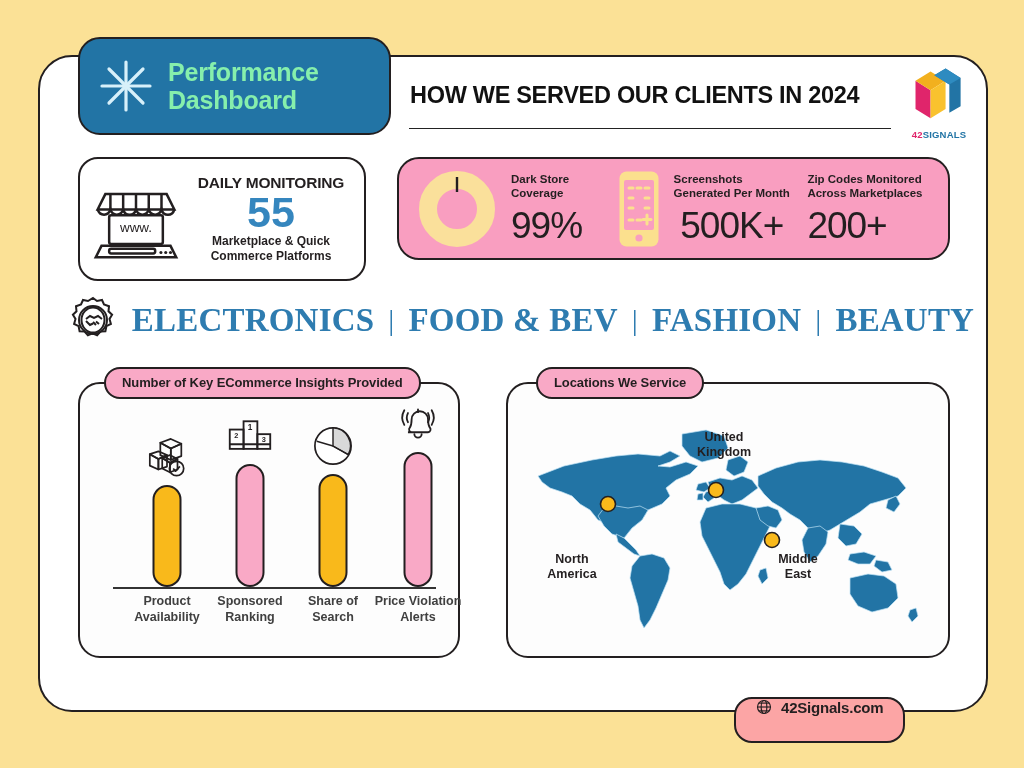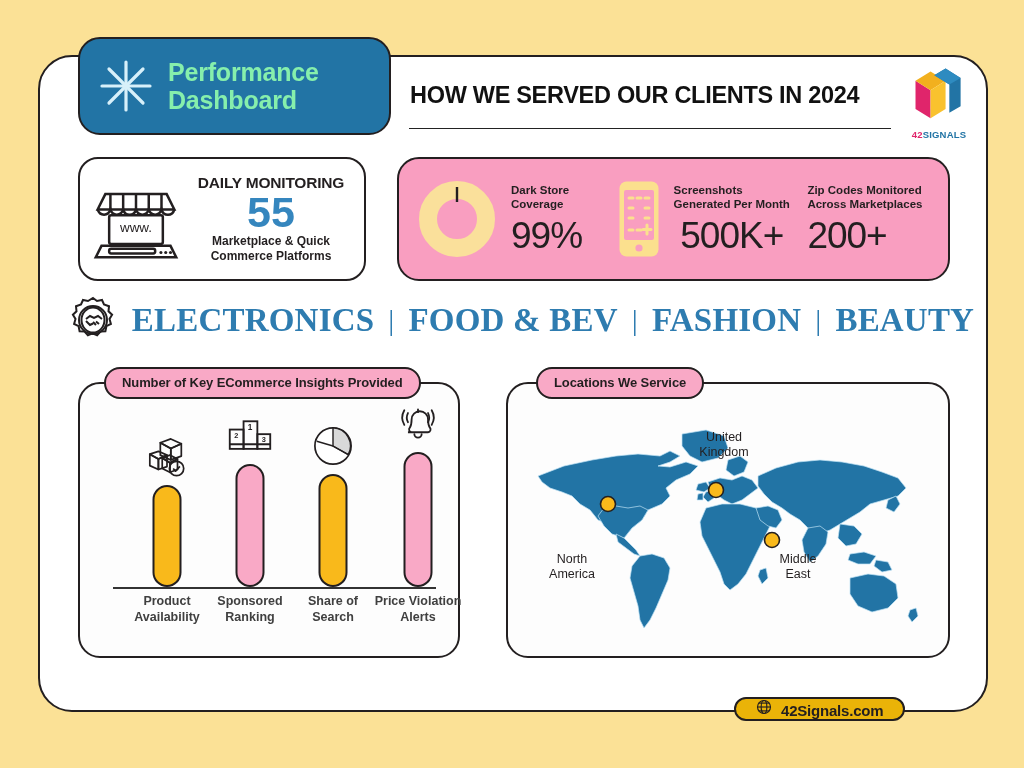--- a/index.html
+++ b/index.html
@@ -67,21 +67,21 @@
   }
   #monitor .shopicon { flex:0 0 auto; width:96px; height:92px; margin-left:8px; }
   #monitor .minfo { flex:1; text-align:center; padding-right:6px; }
   #monitor .mtitle { font-size:15.5px; font-weight:bold; color:#231F20; letter-spacing:-0.2px; }
   #monitor .mnum { font-size:43px; font-weight:bold; color:#3586BE; line-height:0.98; margin:-1px 0 1px; }
   #monitor .msub { font-size:12px; font-weight:bold; color:#231F20; line-height:1.25; }
 
   
   #stats {
     position:absolute; left:397px; top:157px;
-    width:553px; height:124px;
+    width:553px; height:103px;
     background:#F99EC0;
     border:2.3px solid #231F20;
     border-radius:22px;
     display:flex; align-items:center;
   }
   #stats .donut { flex:0 0 auto; width:80px; height:80px; margin-left:18px; }
   #stats .phone { flex:0 0 auto; width:42px; height:78px; margin:0 4px; }
   #stats .cell { display:flex; flex-direction:column; justify-content:center; height:94px; }
   #stats .lab { font-size:11.5px; font-weight:bold; color:#231F20; line-height:1.2; }
   #stats .big { font-size:37px; font-weight:normal; color:#231F20; line-height:1.0; margin-top:6px; letter-spacing:-1px; }
@@ -135,30 +135,30 @@
   .barlabel {
     position:absolute; top:210px; left:50%; transform:translateX(-50%);
     text-align:center; font-size:12.5px; font-weight:bold; color:#404040;
     line-height:1.25; white-space:nowrap;
   }
 
   #mappanel { left:506px; top:382px; width:444px; height:276px; }
   #mappanel .ptitle { left:28px; }
   #worldmap { position:absolute; left:12px; top:20px; width:420px; height:238px; }
   .maplabel {
-    position:absolute; text-align:center; font-size:12.5px; font-weight:normal;
+    position:absolute; text-align:center; font-size:12.5px; font-weight:bold;
     color:#231F20; line-height:1.22; white-space:nowrap;
   }
 
   
   #footer {
     position:absolute; left:734px; top:697px;
-    background:#eab308; border:2.3px solid #231F20;
-    border-radius:18px; height:24px;
-    display:flex; align-items:flex-end; gap:9px; padding:0 20px;
+    background:#fca5a5; border:2.3px solid #231F20;
+    border-radius:18px; height:46px;
+    display:flex; align-items:flex-start; gap:9px; padding:0 20px;
   }
   #footer .ftext { font-size:15px; font-weight:bold; color:#231F20; letter-spacing:-0.2px; }
 </style>
 </head>
 <body>
 
 <div id="card"></div>
 
 <div id="badge">
   <span class="burst">

